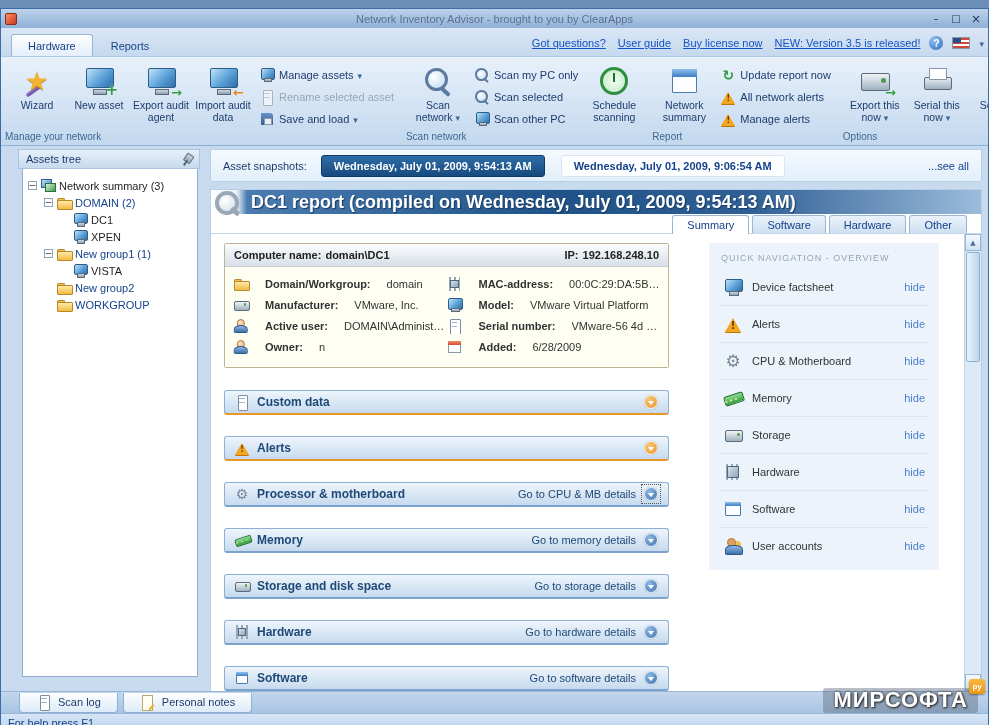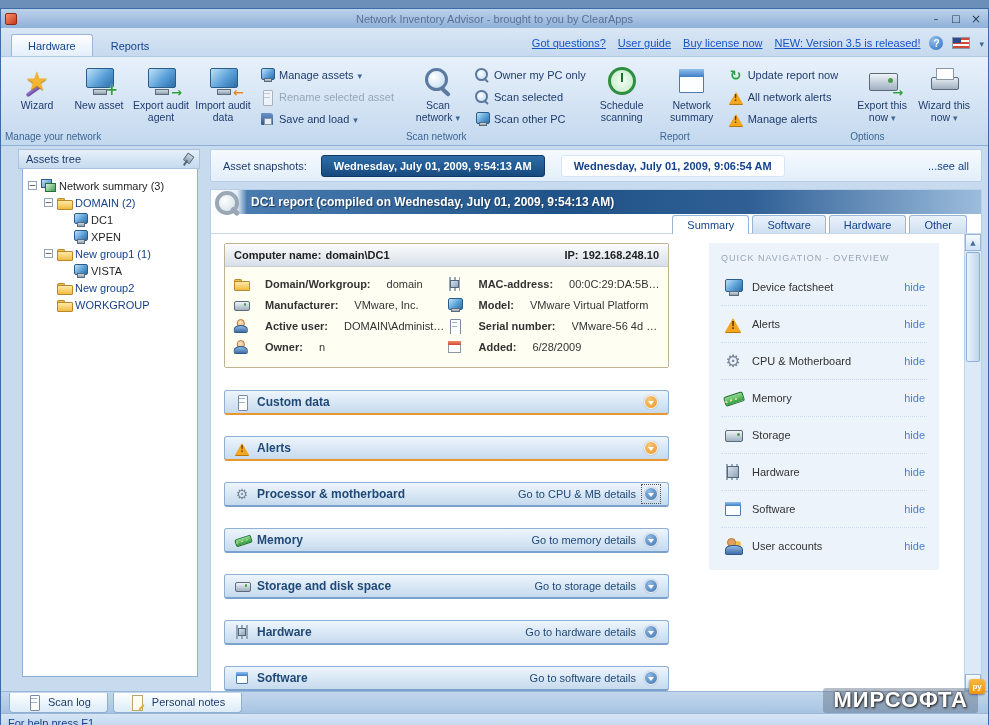--- a/index.html
+++ b/index.html
@@ -128,21 +128,21 @@
 .content{flex:1;display:flex;flex-direction:column;min-width:0;padding:3px 6px 0 2px}
 .snapbar{flex:none;height:33px;display:flex;align-items:center;gap:14px;background:linear-gradient(#f6fafe,#e2eefa);border:1px solid #b8cfe8;border-radius:2px;padding:0 12px}
 .snap-label{color:#1e3c6e}
 .snaps{display:flex;align-items:center;gap:16px}
 .snap{padding:4px 12px;border-radius:3px;color:#15428b;font-weight:bold;white-space:nowrap;cursor:pointer}
 .snap.mod-selected{background:linear-gradient(#2f6da8,#174a7e);color:#fff;border:1px solid #0f3a66}
 .snap.mod-normal{background:#fdfeff;border:1px solid #d8e6f4}
 .see-all{margin-left:auto;color:#15428b;cursor:pointer}
 .reportwrap{flex:1;display:flex;flex-direction:column;margin-top:7px;min-height:0;background:#fff;border:1px solid #b8cfe8;border-bottom:none}
 .rep-head{flex:none;height:24px;display:flex;align-items:center;position:relative;background:linear-gradient(90deg,#fdfeff 0px,#e8f1fa 26px,#4a7cb0 36px,#1f5288 45%,#2f5f95 70%,#9cbcdc 100%)}
-.rep-title{margin-left:40px;color:#fff;font-weight:bold;font-size:12px;text-shadow:1px 1px 1px #1a3a5c;white-space:nowrap}
+.rep-title{margin-left:40px;color:#fff;font-weight:bold;font-size:18px;text-shadow:1px 1px 1px #1a3a5c;white-space:nowrap}
 .rep-tabstrip{flex:none;height:20px;display:flex;justify-content:flex-end;align-items:flex-end;gap:3px;padding:0 14px;background:#fff;border-bottom:1px solid #c6d8ea}
 .rtab{padding:3px 14px 2px;border:1px solid #9ab6d6;border-bottom:none;border-radius:3px 3px 0 0;background:linear-gradient(#eaf2fb,#cfe0f1);color:#15428b;cursor:pointer}
 .rtab.mod-active{background:#fff;position:relative;top:1px;padding-bottom:3px}
 .rep-body{flex:1;display:flex;min-height:0}
 .rep-main{flex:none;width:470px;padding:9px 12px 0 13px}
 .combox{border:1px solid #c0b394;border-radius:2px;margin-bottom:22px}
 .combox-h{height:23px;display:flex;align-items:center;padding:0 9px;background:linear-gradient(#fafcfe,#d8dfe8);border-bottom:1px solid #c8cdd6;font-weight:bold;color:#222}
 .cname{display:flex;gap:4px}
 .cip{margin-left:auto;display:flex;gap:4px}
 .combox-b{display:flex;background:#fffef2;padding:9px 8px 12px}
@@ -170,21 +170,21 @@
 .qn-hide{margin-left:auto;color:#4a7ed0;cursor:pointer}
 .vscroll{margin-left:auto;width:17px;display:flex;flex-direction:column;background:#dce9f6;border-left:1px solid #c0d4e8}
 .varrow{flex:none;height:17px;display:flex;align-items:center;justify-content:center;background:linear-gradient(#f6fafe,#cfe2f4);border:1px solid #9ab6d6;color:#4a6e9e;font-size:7px;font-family:"DejaVu Sans",sans-serif;cursor:pointer}
 .varrow.up::before{content:"▲"}
 .varrow.down::before{content:"▼"}
 .vtrack{flex:1;position:relative}
 .vthumb{position:absolute;left:1px;right:1px;top:1px;height:110px;background:linear-gradient(90deg,#eaf3fb,#bcd6ee);border:1px solid #8fb0d4;border-radius:2px;cursor:pointer}
 
 
 .bottombar{flex:none;height:22px;display:flex;align-items:center;background:linear-gradient(#c2d6ec,#a8c4e2);border-top:1px solid #9ab6d6;position:relative}
-.btabs{display:flex;gap:5px;padding-left:8px}
+.btabs{display:flex;gap:5px;padding-left:18px}
 .btab{display:flex;align-items:center;gap:6px;height:20px;padding:0 16px;background:linear-gradient(#fdfeff,#dcebf8);border:1px solid #8fb0d4;border-top:none;border-radius:0 0 4px 4px;color:#1e3c6e;cursor:pointer}
 .watermark{position:absolute;right:10px;bottom:0;display:flex;align-items:center;background:rgba(95,110,130,.45);border-radius:3px;padding:1px 10px 2px}
 .wm-text{font-weight:bold;font-size:22px;line-height:1;color:#fff;letter-spacing:1px;text-shadow:1px 1px 2px #2a2a2a,0 0 3px #444}
 .wm-badge{position:absolute;right:-7px;top:-9px;width:16px;height:15px;background:linear-gradient(#f8b83e,#ef9410);border-radius:3px;color:#fff;font-size:8px;font-weight:bold;display:flex;align-items:center;justify-content:center;box-shadow:0 1px 2px rgba(0,0,0,.4)}
 .statusbar{flex:none;height:19px;display:flex;align-items:center;background:linear-gradient(#d7e6f6,#b8d0ea);border-top:1px solid #9ab6d6;padding:0 7px;color:#15428b}
 </style>
 </head>
 <body>
 
 <div class="window">
@@ -271,21 +271,21 @@
 
     <div class="rgroup">
       <div class="rbody">
         <div class="rbtn">
           <span class="ic s32 ic-magnifier"></span>
           <span class="rlabel"><span>Scan network</span> <span class="caret"></span></span>
         </div>
         <div class="rsmalls">
           <div class="rsmall">
             <span class="ic s16 ic-magnifier"></span>
-            <span>Owner my PC only</span>
+            <span>Scan my PC only</span>
           </div>
           <div class="rsmall">
             <span class="ic s16 ic-magnifier"></span>
             <span>Scan selected</span>
           </div>
           <div class="rsmall">
             <span class="ic s16 ic-computer"></span>
             <span>Scan other PC</span>
           </div>
         </div>
@@ -326,21 +326,21 @@
     <div class="rgroup">
       <div class="rbody">
         <div class="rbtn">
           <span class="ic s32 ic-storage">
               <i class="ov ov-out"></i>
             </span>
           <span class="rlabel"><span>Export this now</span> <span class="caret"></span></span>
         </div>
         <div class="rbtn">
           <span class="ic s32 ic-printer"></span>
-          <span class="rlabel"><span>Wizard this now</span> <span class="caret"></span></span>
+          <span class="rlabel"><span>Serial this now</span> <span class="caret"></span></span>
         </div>
         <div class="rbtn">
           <span class="ic s32 ic-gear"></span>
           <span class="rlabel">Settings</span>
         </div>
       </div>
       <div class="rcaption">Options</div>
     </div>
   </div>
 

